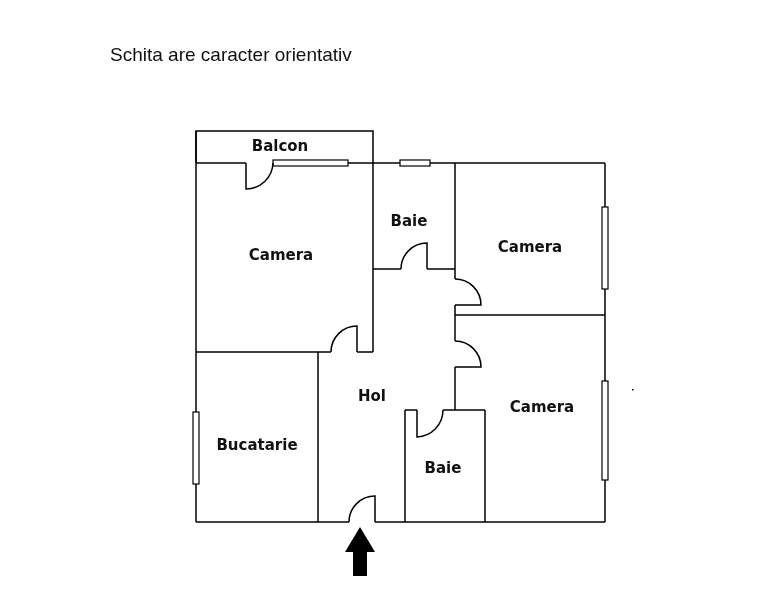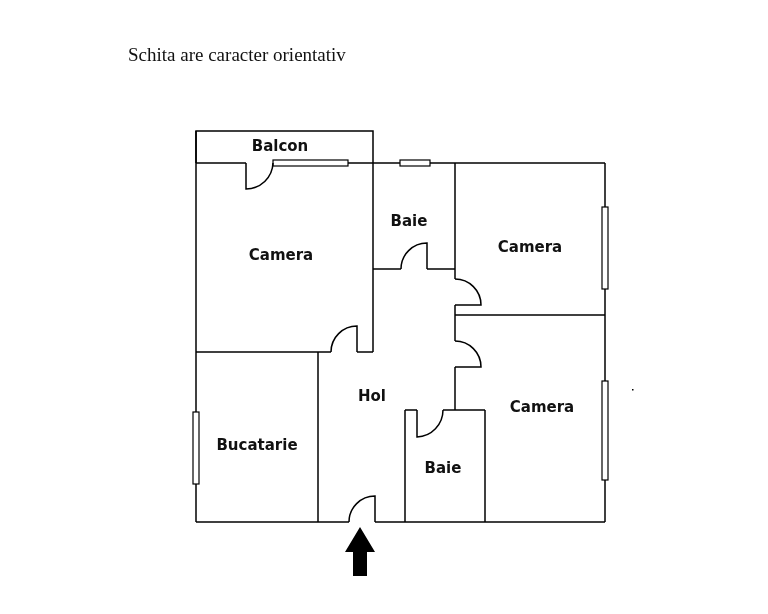--- a/index.html
+++ b/index.html
@@ -1,17 +1,17 @@
 <!DOCTYPE html>
 <html><head>
 <meta charset="utf-8">
 <style>
   html, body { margin: 0; padding: 0; background: #ffffff; }
   body { width: 768px; height: 614px; position: relative; overflow: hidden; font-family: "DejaVu Sans", sans-serif; }
-  .title { position: absolute; left: 128px; top: 44px; font-size: 19px; color: #111111; font-family: Liberation Serif, serif; letter-spacing: 0px; white-space: nowrap; }
+  .title { position: absolute; left: 110px; top: 44px; font-size: 19px; color: #111111; font-family: Liberation Sans, sans-serif; letter-spacing: 0px; white-space: nowrap; }
   svg { position: absolute; left: 0; top: 0; }
   .wall { stroke: #000; stroke-width: 1.5; fill: none; }
   .win { stroke: #000; stroke-width: 1.2; fill: #fff; }
   .door { stroke: #000; stroke-width: 1.5; fill: none; }
   .lbl { font-family: "DejaVu Sans", sans-serif; font-size: 15px; font-weight: bold; fill: #111; text-anchor: middle; }
 </style>
 </head>
 <body>
 
 <div class="title">Schita are caracter orientativ</div>

